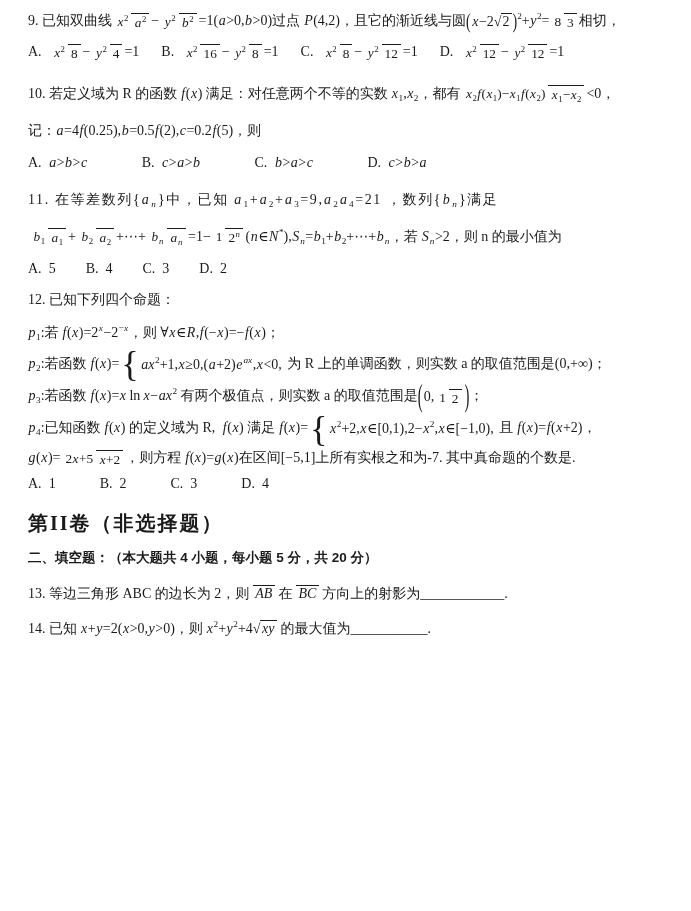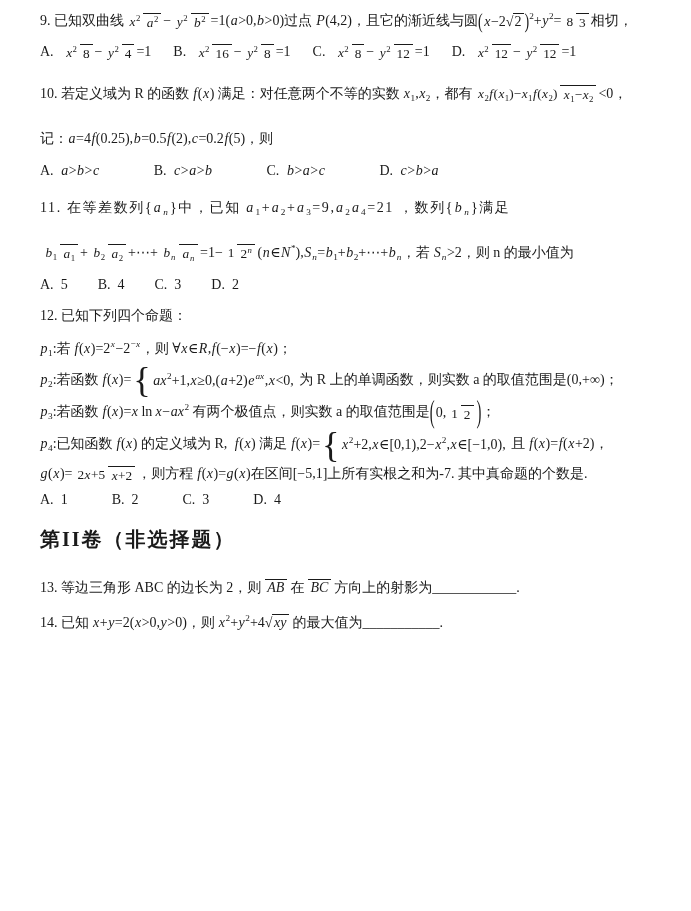--- a/index.html
+++ b/index.html
@@ -1,24 +1,24 @@
 <!DOCTYPE html>
 <html><head>
 <meta charset="utf-8">
 <style>
   *{box-sizing:border-box}
   html,body{margin:0;padding:0}
   body{width:691px;height:911px;overflow:hidden;background:#fff;color:#1a1a1a;
        font-family:"Liberation Serif","DejaVu Serif",serif;font-size:14px}
-  .doc{padding:8px 28px 0 40px}
+  .doc{padding:8px 28px 0 28px}
   .line{white-space:nowrap;line-height:1.5}
   .opts{display:flex;align-items:center;white-space:nowrap}
   .g9{gap:22px}.g10{gap:54px}.g11{gap:30px}.g12{gap:44px}
   .m2{margin-top:2px}.m8{margin-top:8px}.m10{margin-top:10px}.m12{margin-top:12px}
-  .m14{margin-top:14px}.m16{margin-top:24px}.m18{margin-top:18px}.m20{margin-top:20px}
+  .m14{margin-top:14px}.m16{margin-top:16px}.m18{margin-top:18px}.m20{margin-top:20px}
   .sp{letter-spacing:1.6px}
   i{font-style:italic;padding:0 .5px}
   .up{font-style:normal}
   .mf{display:inline-flex;vertical-align:middle;text-align:center;margin:0 2px;font-size:95%}
   .mf .num,.mf .den{padding:0 3px;line-height:1.3}
   .mf .den{border-top:1px solid #1a1a1a}
   .msup{font-size:66%;vertical-align:.6em;line-height:0}
   .msub{font-size:66%;vertical-align:-.35em;line-height:0}
   .sq{display:inline-block;white-space:nowrap}
   .sq .rd{margin-right:-1px}
@@ -156,20 +156,21 @@
     <div class="opts g12 m8">
       <span class="opt"><span class="up"><span class="up">A.</span></span>&nbsp;&nbsp;1</span>
       <span class="opt"><span class="up"><span class="up">B.</span></span>&nbsp;&nbsp;2</span>
       <span class="opt"><span class="up"><span class="up">C.</span></span>&nbsp;&nbsp;3</span>
       <span class="opt"><span class="up"><span class="up">D.</span></span>&nbsp;&nbsp;4</span>
     </div>
   </section>
 
   <section>
     <div class="sec-title">第II卷（非选择题）</div>
+    <div class="sub">二、填空题：（本大题共 4 小题，每小题 5 分，共 20 分）</div>
   </section>
 
   <section>
     <div class="line m16">13. 等边三角形 <span class="up"><span class="up">ABC</span></span> 的边长为 2，则 <span class="ov"><i>AB</i></span> 在 <span class="ov"><i>BC</i></span> 方向上的射影为____________.</div>
   </section>
 
   <section>
     <div class="line m14">14. 已知 <i>x</i>+<i>y</i>=2(<i>x</i>&gt;0,<i>y</i>&gt;0)，则 <i>x</i><span class="msup">2</span>+<i>y</i><span class="msup">2</span>+4<span class="sq"><span class="rd">√</span><span class="ri"><i>xy</i></span></span> 的最大值为___________.</div>
   </section>
 

